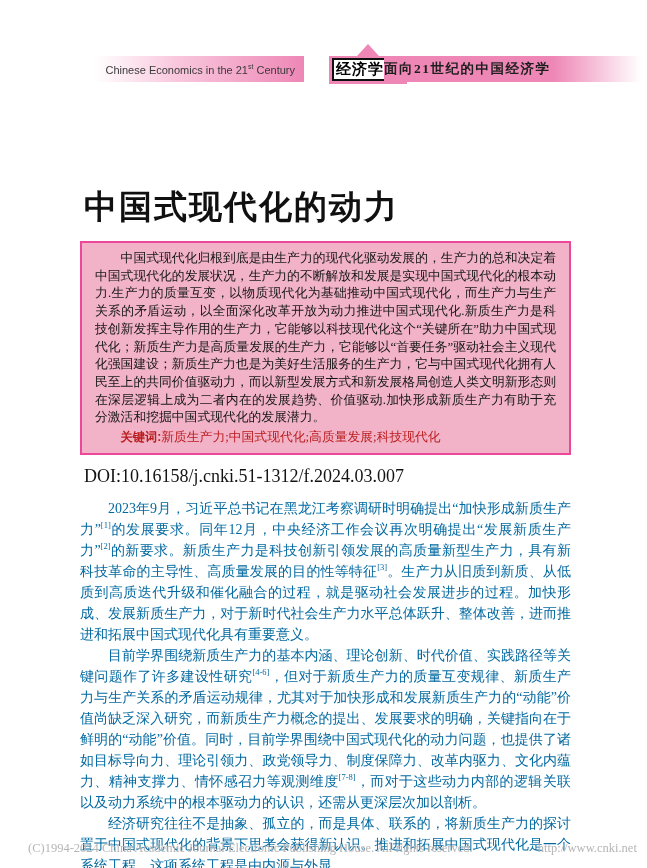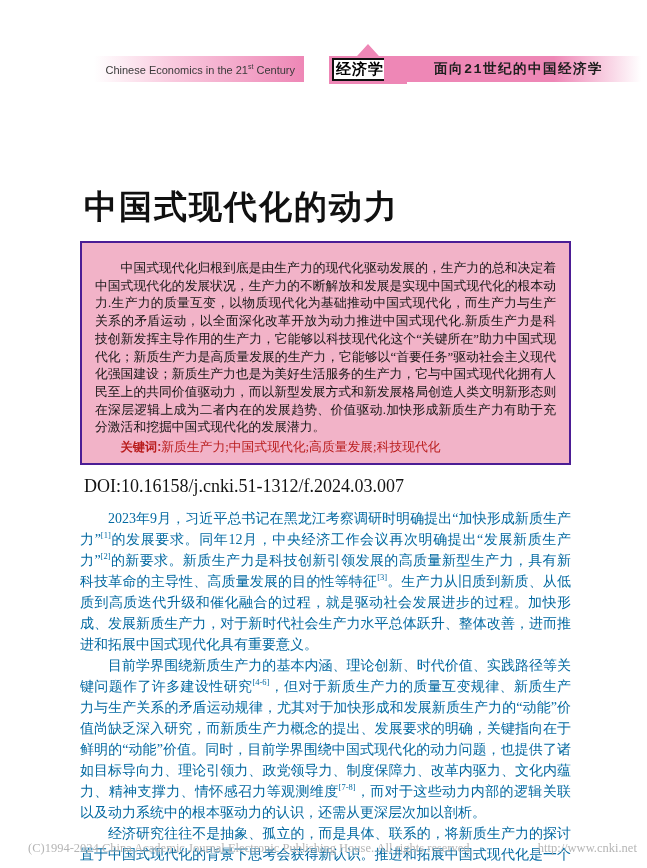--- a/index.html
+++ b/index.html
@@ -23,38 +23,38 @@
     margin-left:27px;
   }
   .pennant-inner{
     position:absolute;left:3px;right:3px;top:14px;bottom:3px;background:#ffffff;
     border:2px solid #101010;display:flex;align-items:center;justify-content:center;
     font-family:"Liberation Sans",sans-serif;font-weight:bold;font-size:15px;letter-spacing:1px;color:#000;
   }
   .band-right{
     position:absolute;top:56px;left:384px;width:257px;height:26px;box-sizing:border-box;
     background:linear-gradient(90deg,var(--band-pink,#ee87b6) 0%,var(--band-pink,#ee87b6) 66%,#ffffff 100%);
-    display:flex;align-items:center;padding-left:12px;
-    font-family:Liberation Mono, monospace;font-weight:bold;font-size:13.5px;letter-spacing:1.5px;color:#1f1f1f;justify-content:center;
+    display:flex;align-items:center;padding-left:0;
+    font-family:Liberation Serif, serif;font-weight:bold;font-size:13.5px;letter-spacing:1.5px;color:#1f1f1f;
   }
   
   .content{position:absolute;left:80px;right:76px;top:0;}
   .title{
     margin:146px 0 0 4px;font-weight:bold;font-size:33px;line-height:41px;
     letter-spacing:2px;color:#101010;
   }
   .author-row{display:flex;align-items:center;margin:3px 0 0 4px;width:316px;}
   .double-rule{flex:1;height:2px;border-top:1.5px solid #2b2b2b;border-bottom:1.5px solid #2b2b2b;}
   .author{margin-left:2px;font-size:16px;font-weight:bold;color:#191919;white-space:pre;}
   .author-prefix{font-weight:normal;font-size:13px;color:#333;margin-right:1px;}
   
   .abstract-box{
-    margin-top:13px;border:2px solid #4c1d95;
+    margin-top:13px;border:2px solid #ec4899;
     background:var(--abstract-bg,#f2b3c8);
-    padding:17px 13px 6px 13px;
+    padding:7px 13px 6px 13px;
   }
   .abstract-text{margin:0;font-size:12.8px;line-height:17.7px;text-align:justify;text-indent:2em;color:#161616;}
   .meta-line{margin:1px 0 0 0;font-size:12.8px;line-height:19px;text-indent:2em;color:#b91c1c;}
   .meta-label{font-family:"Liberation Sans",sans-serif;font-weight:bold;font-size:12.2px;}
   .gap{margin-left:14px;}
   
   .doi{margin:11px 0 0 4px;font-size:18px;color:#131313;}
   .body-text{margin-top:11px;}
   .body-text p{margin:0;font-size:14px;line-height:21px;text-align:justify;text-indent:2em;color:#0369a1;}
   sup.ref{font-size:8.5px;line-height:0;}

